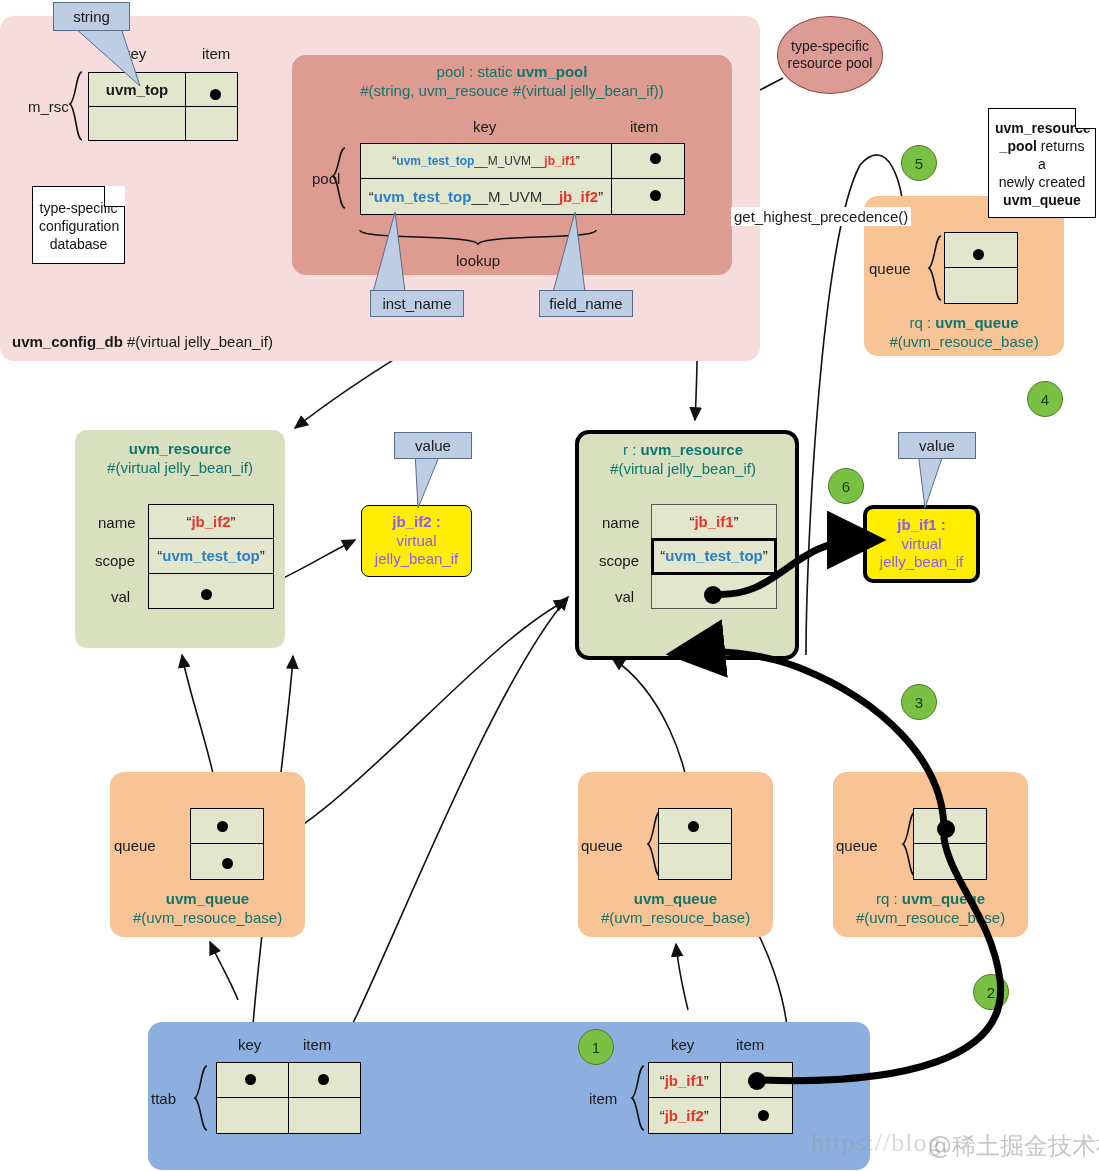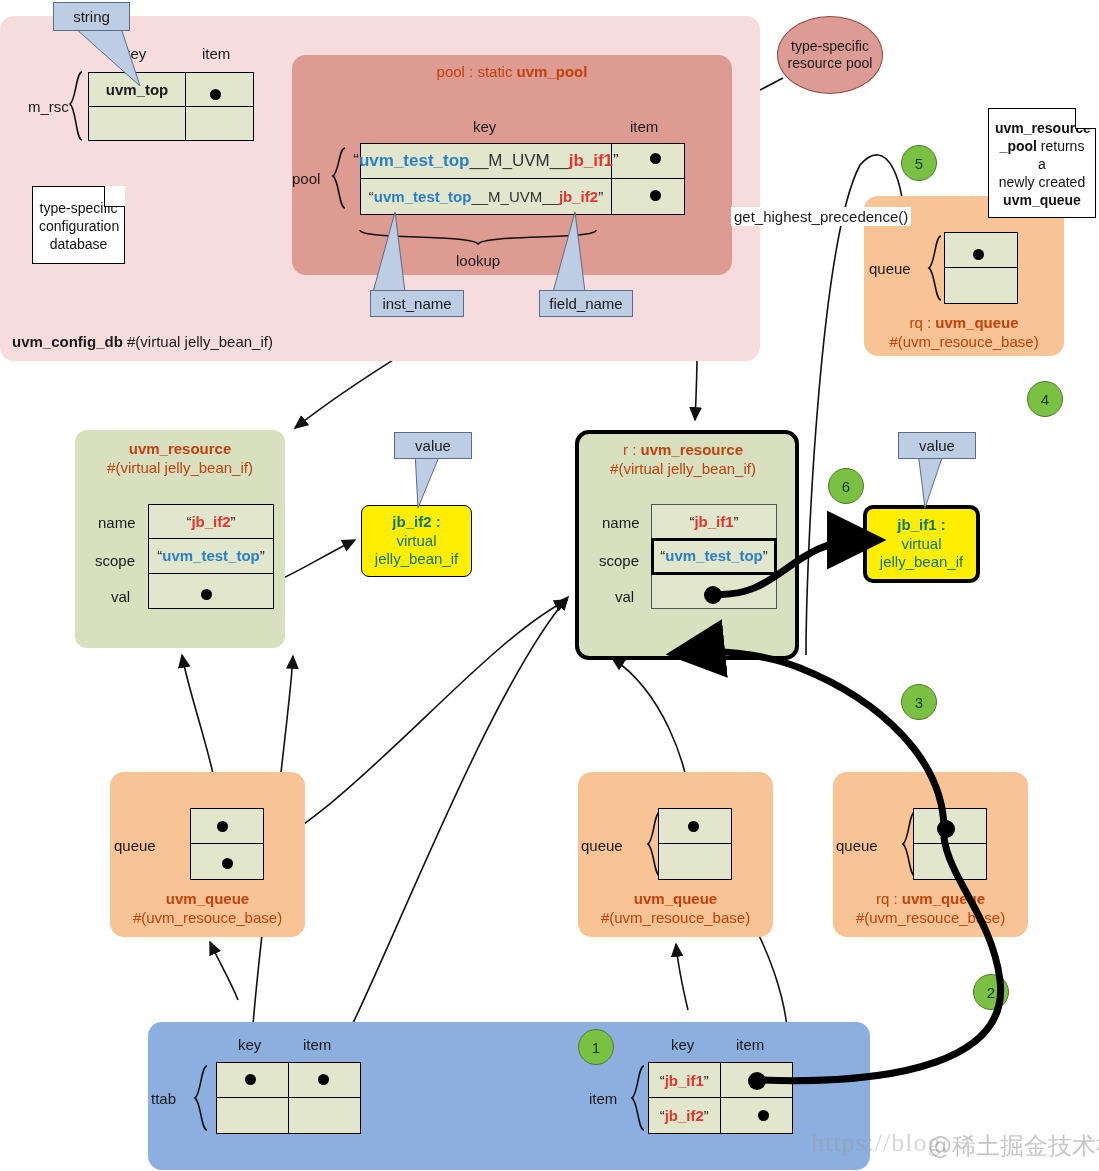--- a/index.html
+++ b/index.html
@@ -76,21 +76,21 @@
     width:11px;height:11px;
     background:#000;border-radius:50%;
     z-index:30;
   }
   .dot.bigger{width:18px;height:18px;}
 
   
   .lbl{position:absolute;font-size:15px;color:#1a1a1a;white-space:nowrap;z-index:20;}
   .lbl.b{font-weight:bold;}
   .ttl{
-    position:absolute;text-align:center;font-size:15px;color:#c2410c;
+    position:absolute;text-align:center;font-size:15px;color:#0f766e;
     line-height:1.25;z-index:20;
   }
   .ttl b{font-weight:bold;}
   .blue-t{color:#2a7fc9;font-weight:bold;}
   .red-t{color:#e8342a;font-weight:bold;}
   .mono-ul{color:#333;}
 
   
   .callout{
     position:absolute;
@@ -153,21 +153,21 @@
     z-index:38;
   }
 
   
   .yellow{
     position:absolute;
     background:#ffee00;
     border:1.5px solid #000;
     border-radius:8px;
     display:flex;align-items:center;justify-content:center;
-    text-align:center;font-size:15px;line-height:1.25;color:#0f766e;
+    text-align:center;font-size:15px;line-height:1.25;color:#8b5cf6;
     z-index:32;
   }
   .yellow.thick{border:4px solid #000;border-radius:10px;}
   .yellow b{font-weight:bold;}
 
   
   .methodlbl{
     position:absolute;
     background:#fff;
     font-size:15px;color:#1a1a1a;
@@ -308,21 +308,21 @@
   </svg>
 
   <div class="callout" style="left:53px;top:2px;width:75px;height:27px;">
     <span>string</span>
   </div>
 
   <div class="lbl" style="left:16px;top:98px;margin-left:12px;">m_rsc</div>
   <div class="lbl" style="left:123px;top:45px;">key</div>
   <div class="lbl" style="left:202px;top:45px;">item</div>
 
-  <div class="grid" style="left:88px;top:72px;width:166px;height:69px;grid-template-columns:97px 1fr;grid-template-rows:1fr 1fr;">
+  <div class="grid" style="left:88px;top:72px;width:150px;height:69px;grid-template-columns:97px 1fr;grid-template-rows:1fr 1fr;">
     <div class="cell br bb">
       <span class="lbl b" style="position:static;">uvm_top</span>
     </div>
     <div class="cell bb"></div>
     <div class="cell br"></div>
     <div class="cell"></div>
   </div>
   <div class="dot" style="left:210px;top:89px;"></div>
 
   <div class="note" style="left:32px;top:186px;width:93px;height:78px;display:flex;flex-direction:column;justify-content:center;">
@@ -332,30 +332,31 @@
     <span>configuration</span>
     <span>database</span>
   </div>
 
   <div class="lbl" style="left:12px;top:333px;">
     <b>uvm_config_db</b><span> #(virtual jelly_bean_if)</span>
   </div>
 
   <div class="ttl" style="left:292px;top:63px;width:440px;">
     <div><span>pool : static </span><b>uvm_pool</b></div>
+    <div>#(string, uvm_resouce #(virtual jelly_bean_if))</div>
   </div>
 
   <div class="lbl" style="left:473px;top:118px;">key</div>
   <div class="lbl" style="left:630px;top:118px;">item</div>
-  <div class="lbl" style="left:292px;top:170px;">pool</div>
+  <div class="lbl" style="left:312px;top:170px;">pool</div>
   <div class="lbl" style="left:456px;top:252px;">lookup</div>
 
   <div class="grid" style="left:360px;top:143px;width:325px;height:72px;grid-template-columns:251px 1fr;grid-template-rows:1fr 1fr;">
     <div class="cell br bb">
-      <span style="font-size:17px;">
+      <span style="font-size:12px;">
         <span>“</span><span class="blue-t">uvm_test_top</span><span class="mono-ul">__M_UVM__</span><span class="red-t">jb_if1</span><span>”</span>
       </span>
     </div>
     <div class="cell bb"></div>
     <div class="cell br">
       <span style="font-size:15px;">
         <span>“</span><span class="blue-t">uvm_test_top</span><span class="mono-ul">__M_UVM__</span><span class="red-t">jb_if2</span><span>”</span>
       </span>
     </div>
     <div class="cell"></div>

